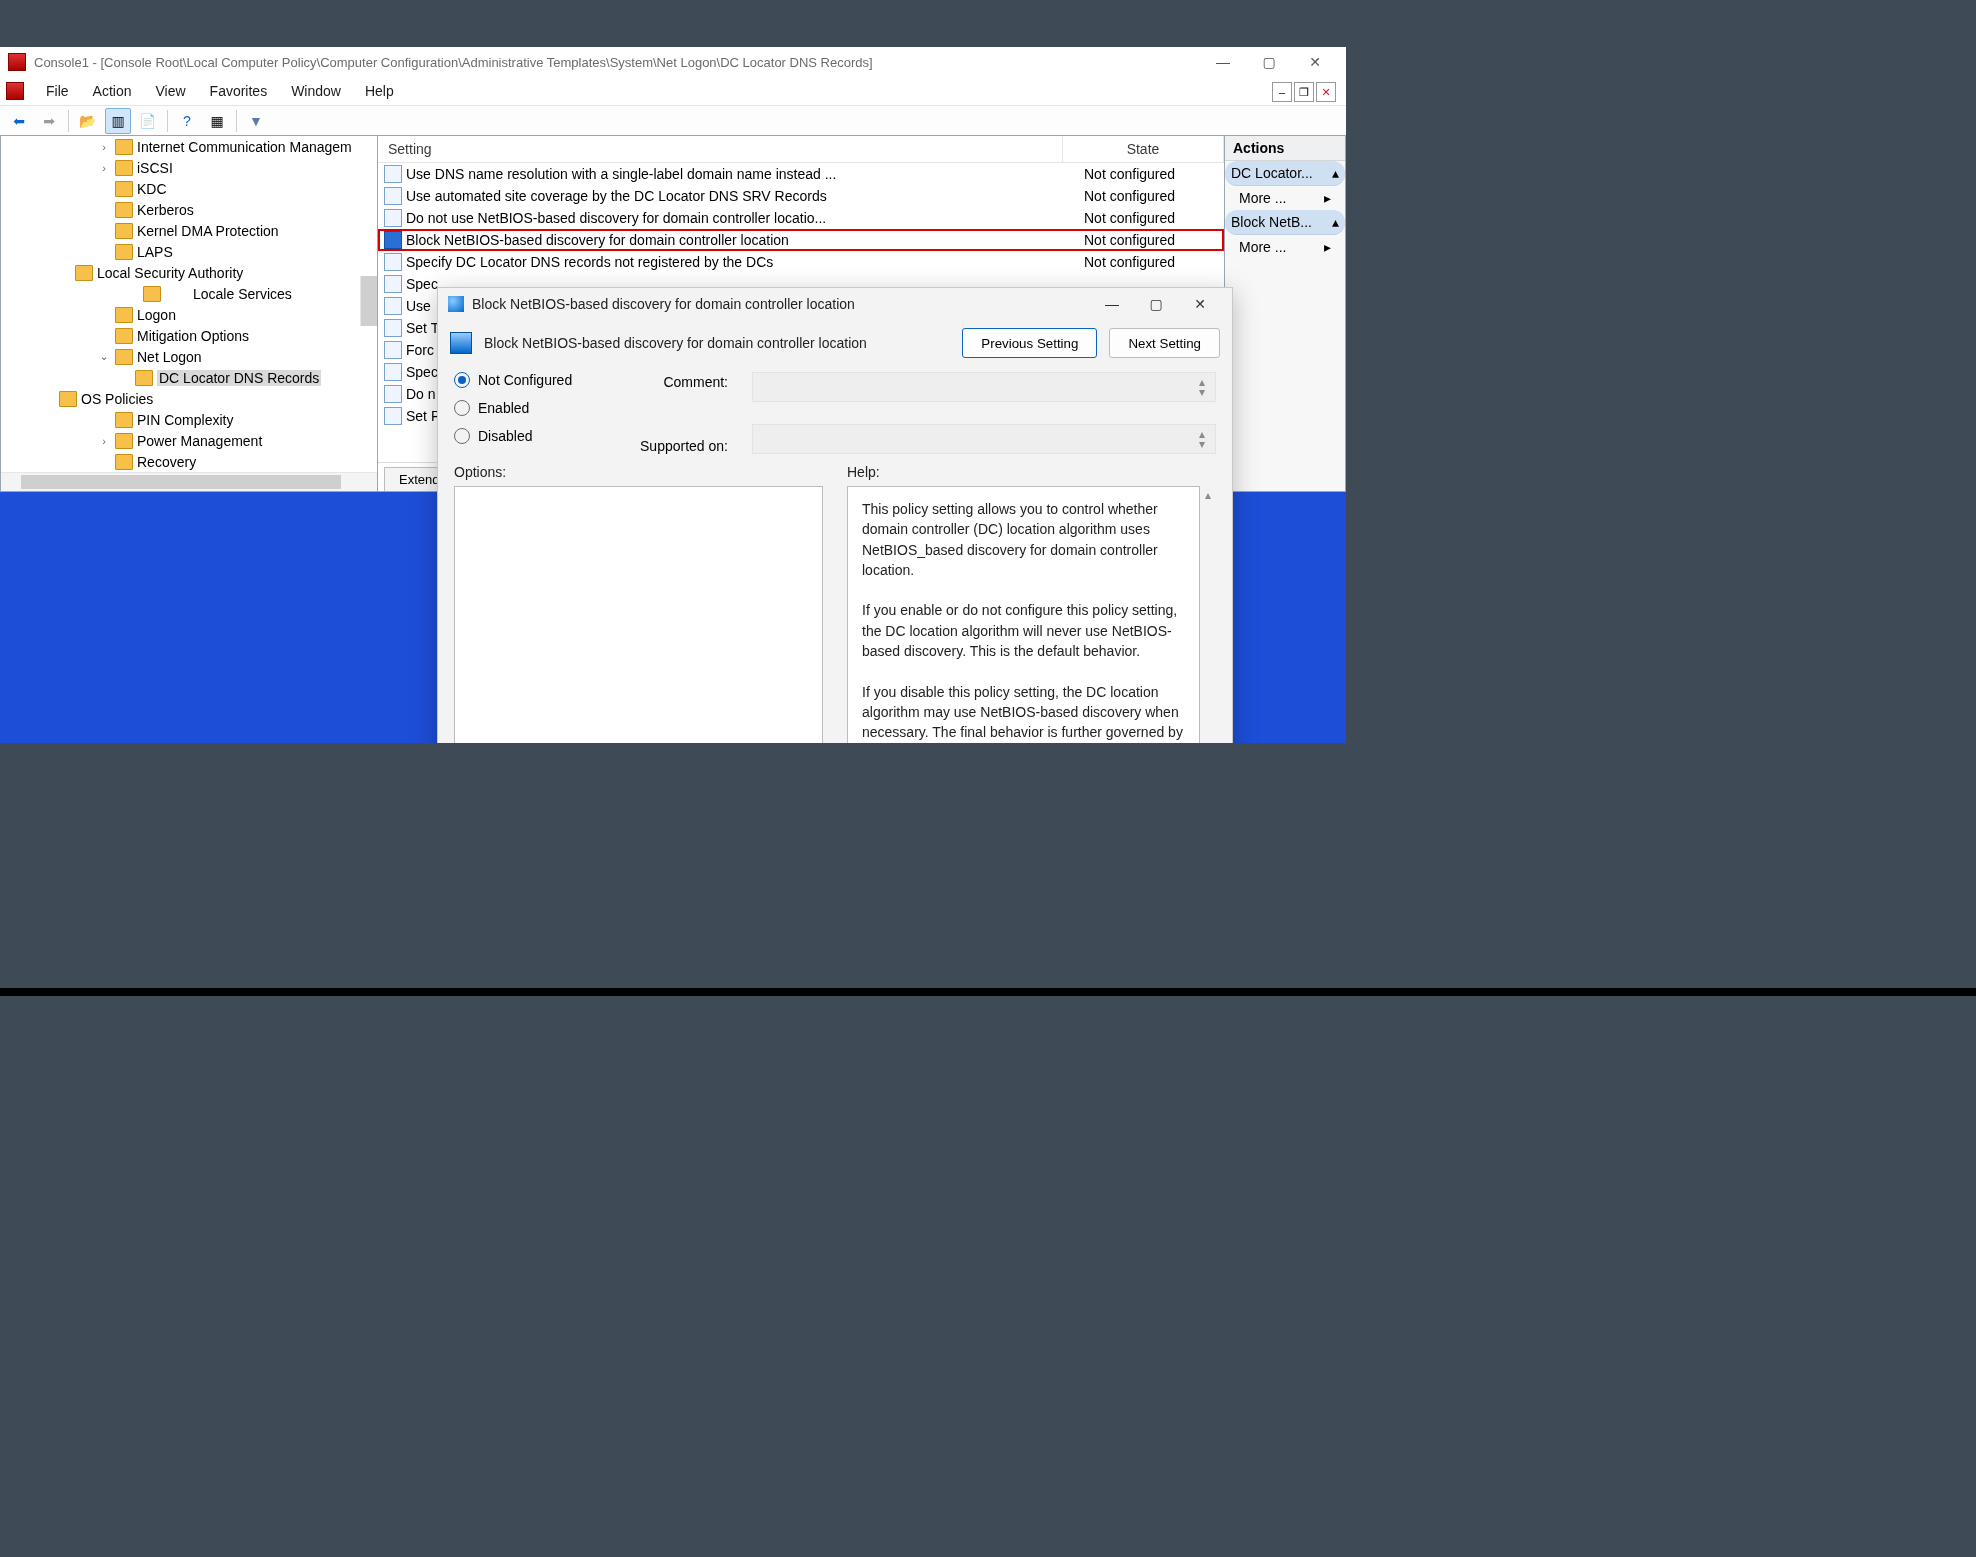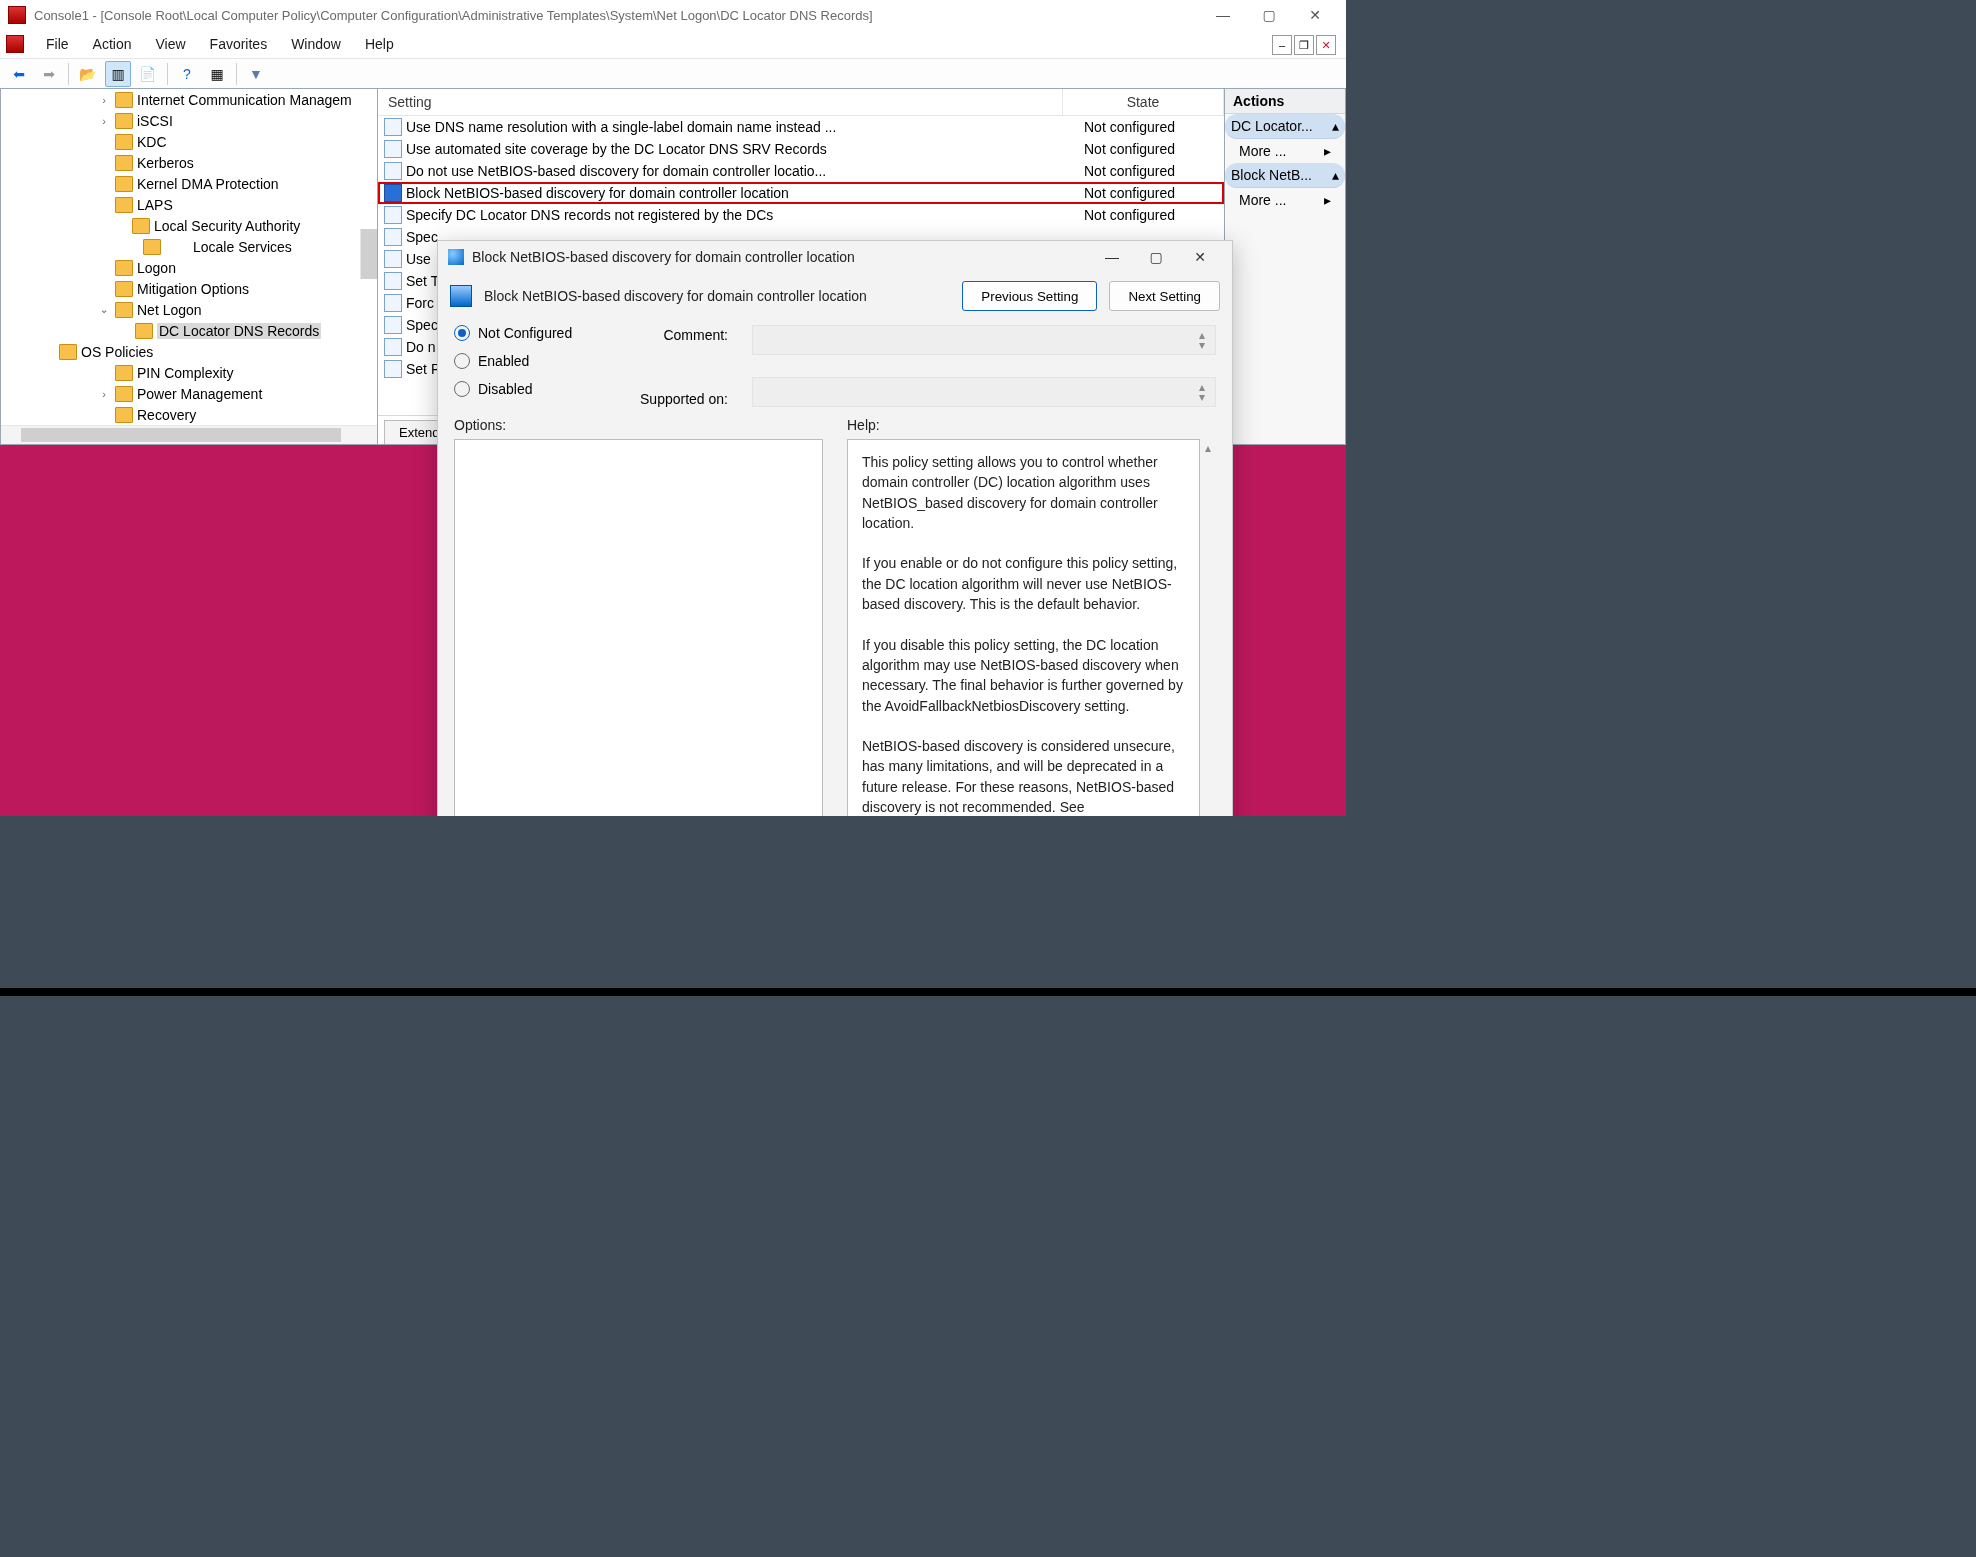--- a/index.html
+++ b/index.html
@@ -1,16 +1,16 @@
 <!DOCTYPE html>
 <html><head>
 <meta charset="utf-8">
 <style>
 html,body{margin:0;padding:0;font-family:"Segoe UI",Tahoma,sans-serif;font-size:14px;color:#000;background:#3e4a56;}
-.app{width:1346px;height:816px;background:#be185d;position:relative;}
+.app{width:1346px;height:696px;background:#1d4ed8;position:relative;margin-top:47px;}
 .titlebar{height:30px;display:flex;align-items:center;padding:0 8px;background:#fff;color:#6b6b6b;}
 .titlebar .app-icon{width:16px;height:16px;margin-right:8px;background:linear-gradient(#d33,#a00);border:1px solid #800;}
 .titlebar .title{flex:1;font-size:13px;white-space:nowrap;overflow:hidden;}
 .titlebar .winbtns{display:flex;gap:0;}
 .titlebar .winbtn{width:46px;height:30px;display:flex;align-items:center;justify-content:center;color:#555;}
 .menubar{height:28px;display:flex;align-items:center;padding:0 6px;border-top:0;background:#fff;position:relative;}
 .menubar .m-app-icon{width:16px;height:16px;margin-right:10px;background:linear-gradient(#d33,#a00);border:1px solid #800;}
 .menubar .menu-item{padding:0 12px;height:28px;display:flex;align-items:center;color:#1b1b1b;}
 .menubar .mdi-min{position:absolute;right:54px;top:5px;width:18px;height:18px;border:1px solid #999;font-size:11px;display:flex;align-items:center;justify-content:center;}
 .menubar .mdi-max{position:absolute;right:32px;top:5px;width:18px;height:18px;border:1px solid #999;font-size:11px;display:flex;align-items:center;justify-content:center;}
@@ -147,21 +147,21 @@
           <div class="tree-row" style="padding-left: 96px;">
             <span class="exp"></span>
             <span class="folder"></span>
             <span class="label">Kernel DMA Protection</span>
           </div>
           <div class="tree-row" style="padding-left: 96px;">
             <span class="exp"></span>
             <span class="folder"></span>
             <span class="label">LAPS</span>
           </div>
-          <div class="tree-row" style="padding-left: 113px;">
+          <div class="tree-row" style="padding-left: 56px;">
             <span class="exp"></span>
             <span class="folder"></span>
             <span class="label">Local Security Authority</span>
           </div>
           <div class="tree-row" style="padding-left: 96px; gap: 28px;">
             <span class="exp"></span>
             <span class="folder"></span>
             <span class="label">Locale Services</span>
           </div>
           <div class="tree-row" style="padding-left: 96px;">

